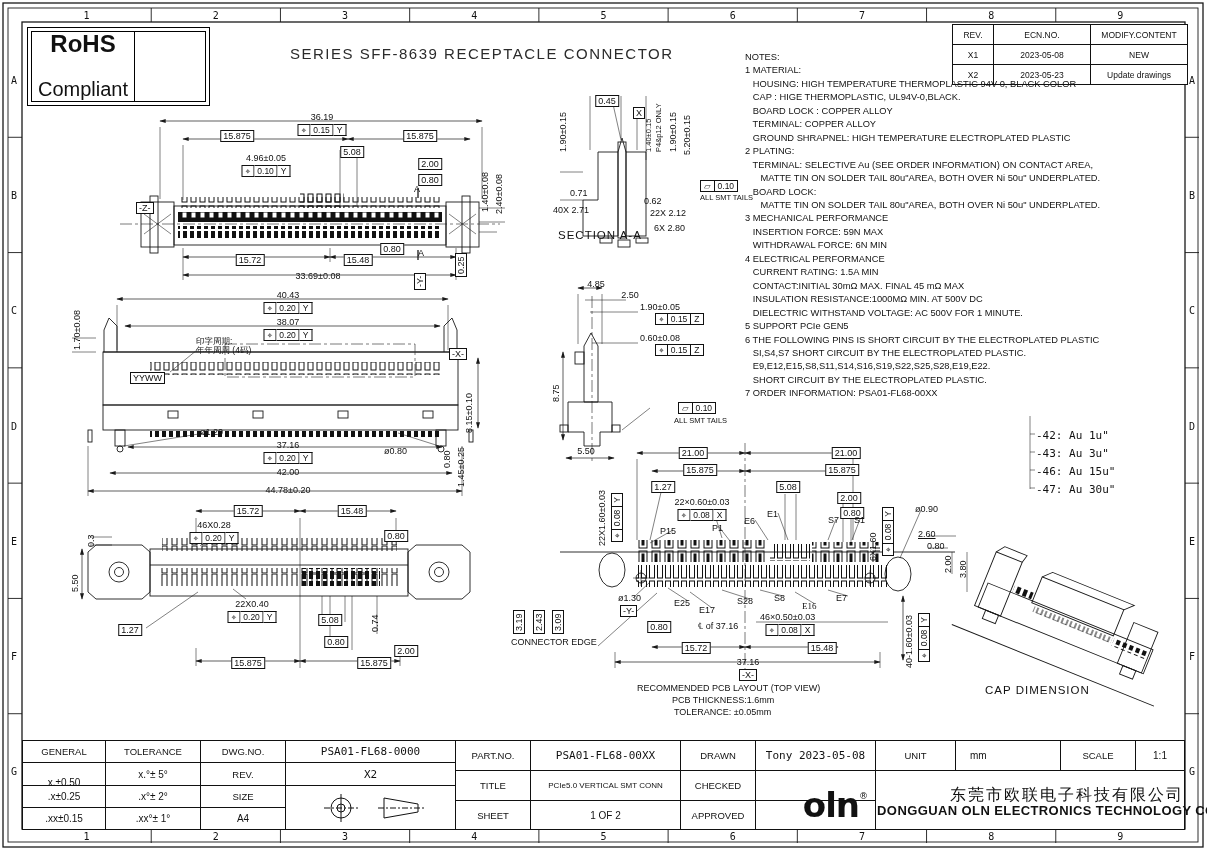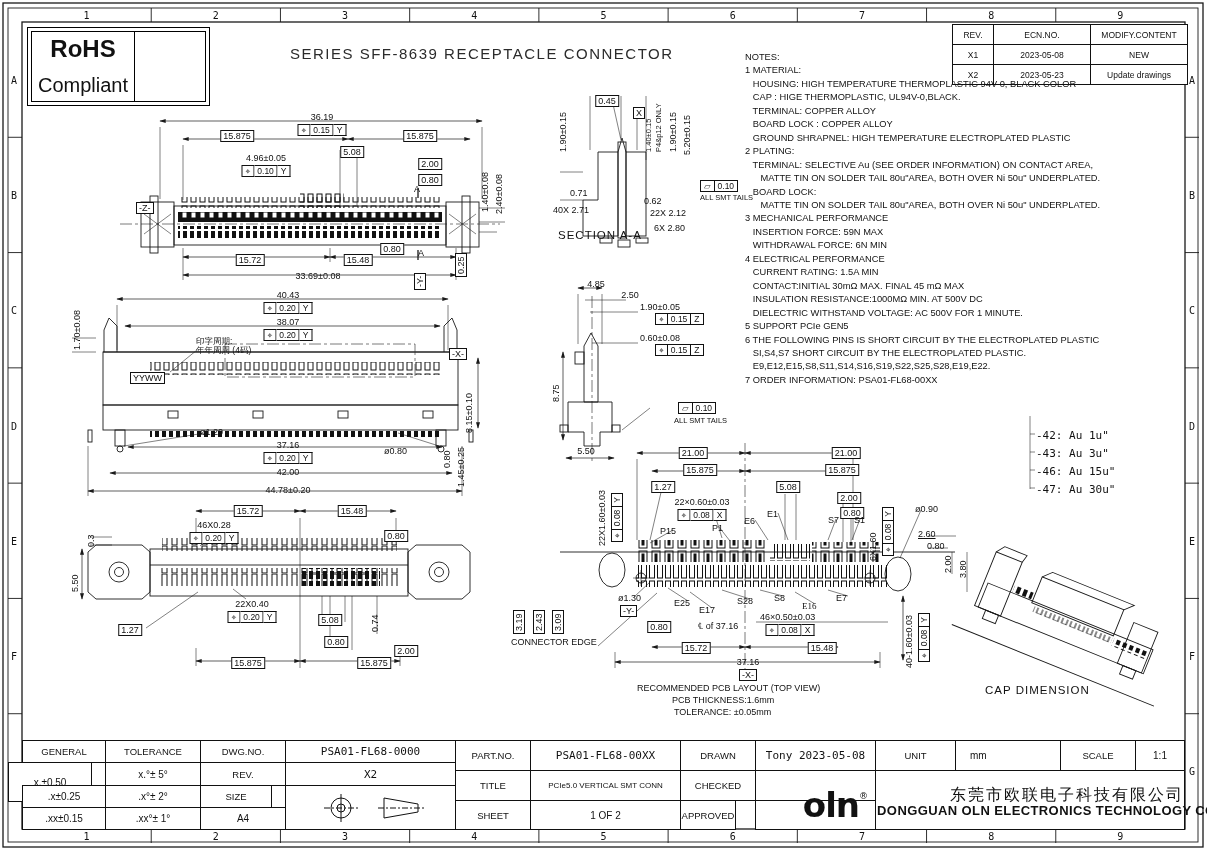--- a/index.html
+++ b/index.html
@@ -15,21 +15,21 @@
   .ann.cap{font-size:11.5px;letter-spacing:1px;}
   .ann.ord{font:11px "DejaVu Sans Mono",monospace;}
   .fcf{display:inline-flex;background:#fff;}
   .fcf span{border:1px solid #111;border-left:none;padding:0 3px;font-size:8.5px;line-height:10px;background:#fff;}
   .fcf span:first-child{border-left:1px solid #111;}
   .ftick{position:absolute;z-index:2;font:10px "DejaVu Sans Mono",monospace;transform:translate(-50%,-50%);color:#111;}
   .notes{position:absolute;left:745px;top:51px;z-index:3;}
   .notes div{font:9.3px/13.45px "Liberation Sans",sans-serif;white-space:pre;}
   .rohs{position:absolute;left:27px;top:27px;width:181px;height:77px;border:1.5px solid #000;z-index:3;background:#fff;}
   .rohs .inner{position:absolute;inset:3px;border:1px solid #000;display:flex;}
-  .rohs .rc{width:102px;border-right:1.5px solid #000;display:flex;flex-direction:column;align-items:center;justify-content:center;gap:12px;}
+  .rohs .rc{width:102px;border-right:1.5px solid #000;display:flex;flex-direction:column;align-items:center;justify-content:space-between;gap:12px;}
   .rohs .r1{font-weight:bold;font-size:24px;line-height:24px;}
   .rohs .r2{font-size:20px;line-height:24px;}
   .rohs .hf{flex:1;display:flex;align-items:center;justify-content:center;font-weight:bold;font-size:46px;letter-spacing:-2px;}
   .dtitle{position:absolute;left:290px;top:45px;width:370px;text-align:center;z-index:3;
           font-size:15px;letter-spacing:1.5px;color:#2b2b2b;white-space:nowrap;}
   .rev{position:absolute;left:953px;top:25px;z-index:3;background:#fff;}
   .rev .row{display:flex;}
   .rev .c{border:1px solid #111;margin:-1px 0 0 -1px;height:19px;display:flex;align-items:center;justify-content:center;font-size:8.5px;}
   .rev .c0{width:40px;} .rev .c1{width:96px;} .rev .c2{width:96px;}
   .tb .cell{position:absolute;border:1px solid #111;box-sizing:border-box;background:#fff;z-index:3;
@@ -364,40 +364,41 @@
     <div class="c c1">2023-05-23</div>
     <div class="c c2">Update drawings</div>
   </div>
 </div>
 
 <div class="notes" id="notesBlock">
       <div>NOTES:</div>
       <div>1 MATERIAL:</div>
       <div>   HOUSING: HIGH TEMPERATURE THERMOPLASTIC 94V-0, BLACK COLOR</div>
       <div>   CAP : HIGE THERMOPLASTIC, UL94V-0,BLACK.</div>
+      <div>   BOARD LOCK : COPPER ALLOY</div>
       <div>   TERMINAL: COPPER ALLOY</div>
-      <div>   BOARD LOCK : COPPER ALLOY</div>
       <div>   GROUND SHRAPNEL: HIGH TEMPERATURE ELECTROPLATED PLASTIC</div>
       <div>2 PLATING:</div>
       <div>   TERMINAL: SELECTIVE Au (SEE ORDER INFORMATION) ON CONTACT AREA,</div>
       <div>      MATTE TIN ON SOLDER TAIL 80u"AREA, BOTH OVER Ni 50u" UNDERPLATED.</div>
       <div>   BOARD LOCK:</div>
       <div>      MATTE TIN ON SOLDER TAIL 80u"AREA, BOTH OVER Ni 50u" UNDERPLATED.</div>
       <div>3 MECHANICAL PERFORMANCE</div>
       <div>   INSERTION FORCE: 59N MAX</div>
       <div>   WITHDRAWAL FORCE: 6N MIN</div>
       <div>4 ELECTRICAL PERFORMANCE</div>
       <div>   CURRENT RATING: 1.5A MIN</div>
       <div>   CONTACT:INITIAL 30mΩ MAX. FINAL 45 mΩ MAX</div>
       <div>   INSULATION RESISTANCE:1000MΩ MIN. AT 500V DC</div>
       <div>   DIELECTRIC WITHSTAND VOLTAGE: AC 500V FOR 1 MINUTE.</div>
       <div>5 SUPPORT PCIe GEN5</div>
       <div>6 THE FOLLOWING PINS IS SHORT CIRCUIT BY THE ELECTROPLATED PLASTIC</div>
       <div>   SI,S4,S7 SHORT CIRCUIT BY THE ELECTROPLATED PLASTIC.</div>
       <div>   E9,E12,E15,S8,S11,S14,S16,S19,S22,S25,S28,E19,E22.</div>
+      <div>   SHORT CIRCUIT BY THE ELECTROPLATED PLASTIC.</div>
       <div>7 ORDER INFORMATION: PSA01-FL68-00XX</div>
     </div>
 
 <div id="annLayer">
       <div class="ann d ac" style="left: 322px; top: 112px;">36.19</div>
       <div class="ann f ac fcf" style="left: 322px; top: 124px;">
         <span>⌖</span>
         <span>0.15</span>
         <span>Y</span>
       </div>
@@ -624,32 +625,32 @@
       <div class="ftick" style="left: 1192px; top: 540.786px;">E</div>
       <div class="ftick" style="left: 14px; top: 656.071px;">F</div>
       <div class="ftick" style="left: 1192px; top: 656.071px;">F</div>
       <div class="ftick" style="left: 14px; top: 771.357px;">G</div>
       <div class="ftick" style="left: 1192px; top: 771.357px;">G</div>
     </div>
 
 <div class="tb">
   <div class="cell lab" style="left:22px;top:740px;width:84px;height:23px">GENERAL</div>
   <div class="cell lab" style="left:105px;top:740px;width:96px;height:23px">TOLERANCE</div>
-  <div class="cell" style="left:8px;top:762px;width:84px;height:40px">x.±0.50</div>
+  <div class="cell" style="left:22px;top:762px;width:84px;height:40px">x.±0.50</div>
   <div class="cell" style="left:105px;top:762px;width:96px;height:24px">x.°± 5°</div>
   <div class="cell" style="left:22px;top:785px;width:84px;height:23px">.x±0.25</div>
   <div class="cell" style="left:105px;top:785px;width:96px;height:23px">.x°± 2°</div>
   <div class="cell" style="left:22px;top:807px;width:84px;height:23px">.xx±0.15</div>
   <div class="cell" style="left:105px;top:807px;width:96px;height:23px">.xx°± 1°</div>
 
   <div class="cell lab" style="left:200px;top:740px;width:86px;height:23px">DWG.NO.</div>
   <div class="cell mono" style="left:285px;top:740px;width:171px;height:23px">PSA01-FL68-0000</div>
   <div class="cell lab" style="left:200px;top:762px;width:86px;height:24px">REV.</div>
   <div class="cell mono" style="left:285px;top:762px;width:171px;height:24px">X2</div>
-  <div class="cell lab" style="left:200px;top:785px;width:72px;height:23px">SIZE</div>
+  <div class="cell lab" style="left:200px;top:785px;width:86px;height:23px">SIZE</div>
   <div class="cell" style="left:200px;top:807px;width:86px;height:23px">A4</div>
   <div class="cell" style="left:285px;top:785px;width:171px;height:45px">
     <svg width="150" height="36" viewBox="0 0 150 36">
       <g fill="none" stroke="#111" stroke-width="1">
         <circle cx="45" cy="18" r="10"></circle>
             <circle cx="45" cy="18" r="4"></circle>
         <line x1="28" y1="18" x2="62" y2="18" stroke-dasharray="6 2 2 2"></line>
         <line x1="45" y1="4" x2="45" y2="32"></line>
         <path d="M88,8 L122,14 L122,22 L88,28 Z"></path>
         <line x1="82" y1="18" x2="130" y2="18" stroke-dasharray="6 2 2 2"></line>
@@ -661,21 +662,21 @@
   <div class="cell mono" style="left:530px;top:740px;width:151px;height:31px">PSA01-FL68-00XX</div>
   <div class="cell lab" style="left:455px;top:770px;width:76px;height:31px">TITLE</div>
   <div class="cell sm" style="left:530px;top:770px;width:151px;height:31px">PCIe5.0 VERTICAL SMT CONN</div>
   <div class="cell lab" style="left:455px;top:800px;width:76px;height:30px">SHEET</div>
   <div class="cell" style="left:530px;top:800px;width:151px;height:30px">1 OF 2</div>
 
   <div class="cell lab" style="left:680px;top:740px;width:76px;height:31px">DRAWN</div>
   <div class="cell mono" style="left:755px;top:740px;width:121px;height:31px">Tony 2023-05-08</div>
   <div class="cell lab" style="left:680px;top:770px;width:76px;height:31px">CHECKED</div>
   <div class="cell" style="left:755px;top:770px;width:121px;height:31px"></div>
-  <div class="cell lab" style="left:680px;top:800px;width:56px;height:30px">APPROVED</div>
+  <div class="cell lab" style="left:680px;top:800px;width:76px;height:30px">APPROVED</div>
   <div class="cell" style="left:755px;top:800px;width:121px;height:30px"></div>
 
   <div class="cell lab" style="left:875px;top:740px;width:81px;height:31px">UNIT</div>
   <div class="cell" style="left:955px;top:740px;width:106px;height:31px;justify-content:flex-start;padding-left:14px">mm</div>
   <div class="cell lab" style="left:1060px;top:740px;width:76px;height:31px">SCALE</div>
   <div class="cell" style="left:1135px;top:740px;width:50px;height:31px">1:1</div>
 
   <div class="cell company" style="left:875px;top:770px;width:310px;height:60px">
     <div class="oln"><span>oln</span><sup>®</sup></div>
     <div class="cnames">

